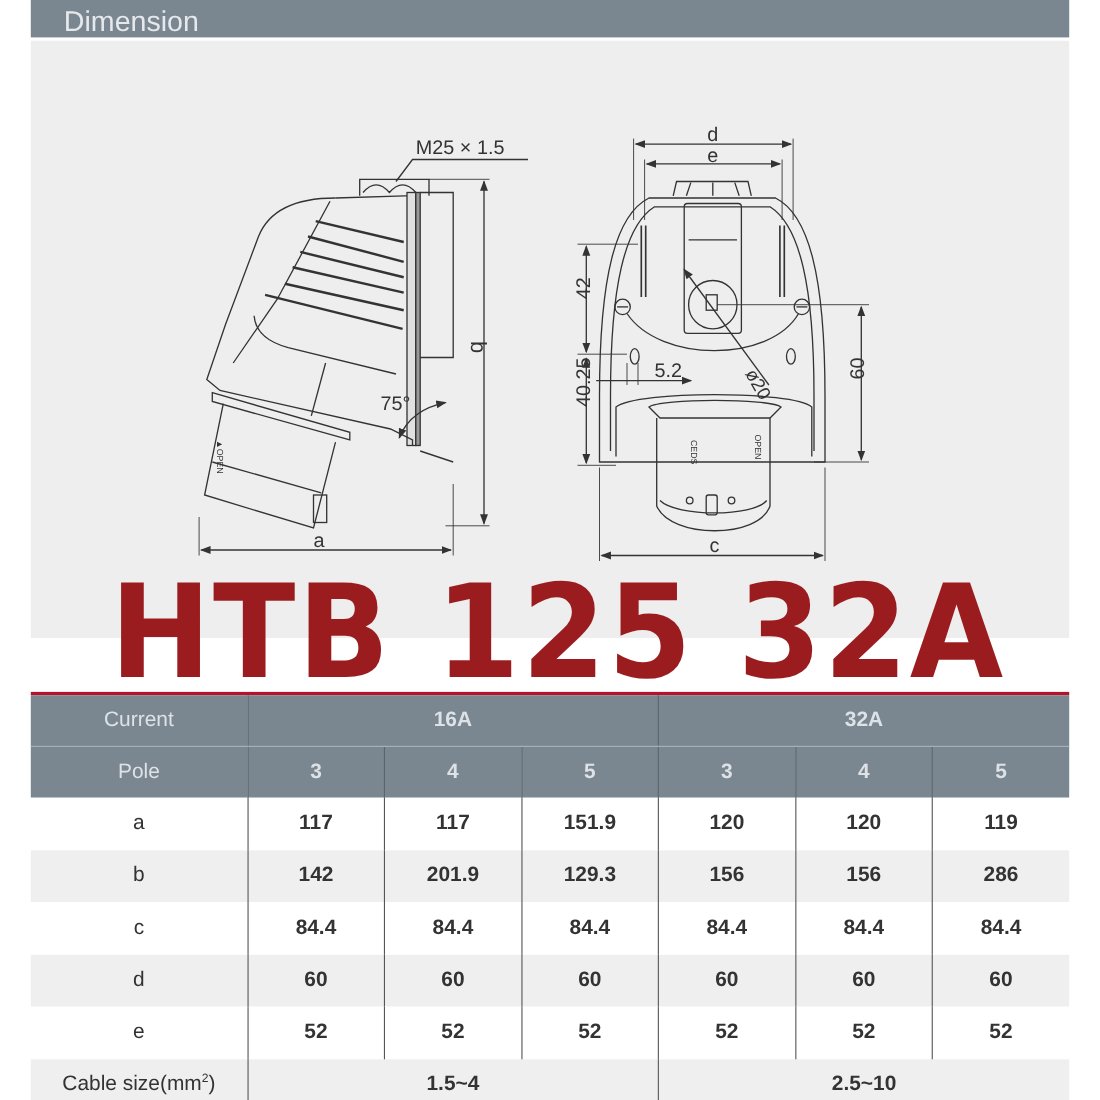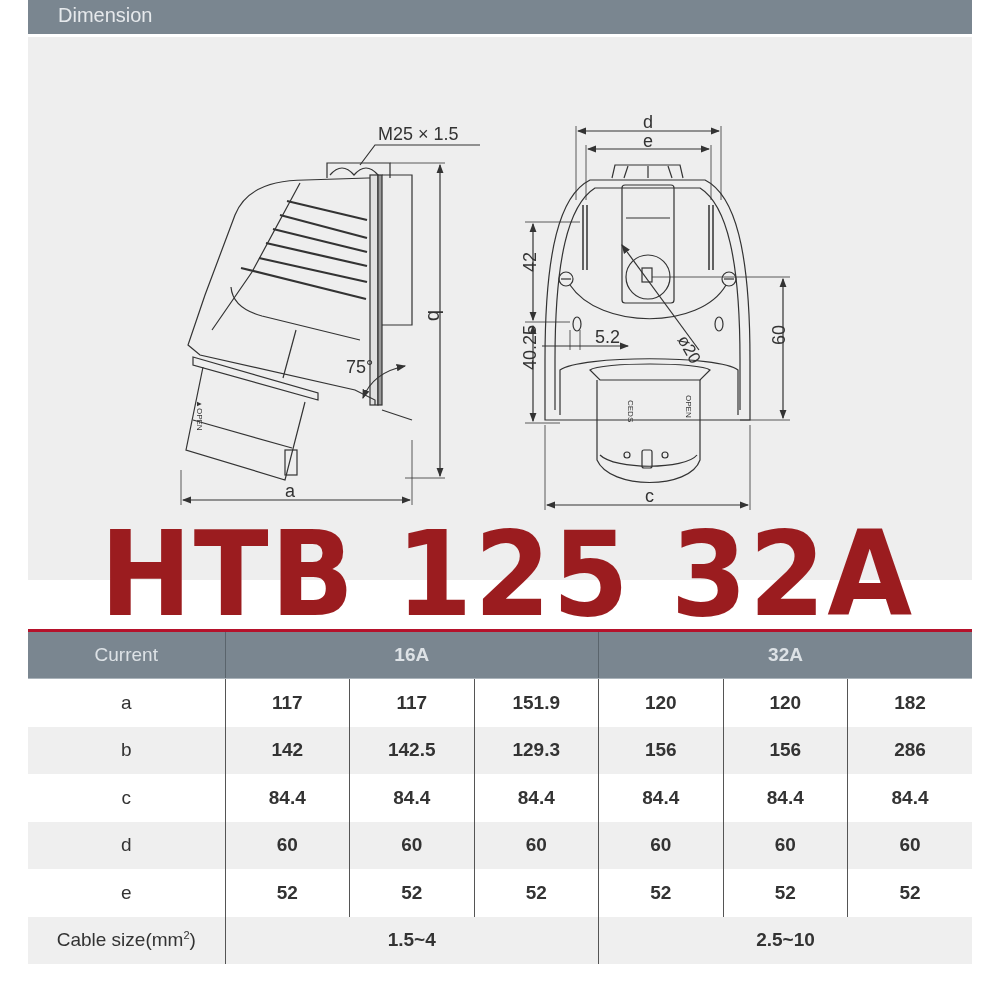--- a/index.html
+++ b/index.html
@@ -1,19 +1,19 @@
 <!DOCTYPE html>
 <html><head>
 <meta charset="utf-8">
 <style>
   html, body { margin:0; padding:0; }
   body { width:1000px; height:1000px; background:#ffffff; position:relative; overflow:hidden;
          font-family:"Liberation Sans", sans-serif; }
   .hdr { position:absolute; left:28px; top:0; width:944px; height:34px; background:#7a8690; }
-  .hdr span { position:absolute; left:30px; top:4px; color:#e6e9ec; font-size:20px; }
+  .hdr span { position:absolute; left:30px; top:4px; color:#e6e9ec; font-size:26px; }
   .panel { position:absolute; left:28px; top:37px; width:944px; height:543px; background:#eeeeee; }
   .drawing { position:absolute; left:0; top:0; width:1000px; height:600px; }
   .title { position:absolute; left:100px; top:512px; height:125px; color:#9b1c1f;
            font-family:"DejaVu Sans", sans-serif; font-weight:bold; font-size:118px;
            line-height:125px; letter-spacing:2px; transform:scaleX(0.93); transform-origin:left top;
            white-space:nowrap; }
   .redline { position:absolute; left:28px; top:629px; width:944px; height:3px; background:#b5122b; }
   table { position:absolute; left:28px; top:632px; width:944px; border-collapse:collapse; table-layout:fixed; }
   td { text-align:center; font-size:19px; color:#333; padding:0; }
   tr.h td { background:#7a8690; color:#dde2e6; height:46px; }
@@ -167,33 +167,42 @@
       <col>
       <col>
       <col>
   </colgroup>
   <tbody>
       <tr class="h h1">
     <td>Current</td>
     <td class="vl" colspan="3">16A</td>
     <td class="vl" colspan="3">32A</td>
   </tr>
+  <tr class="h">
+    <td>Pole</td>
+    <td class="vl">3</td>
+    <td class="vl">4</td>
+    <td class="vl">5</td>
+    <td class="vl">3</td>
+    <td class="vl">4</td>
+    <td class="vl">5</td>
+  </tr>
   <tr class="r">
     <td>a</td>
     <td class="vl">117</td>
     <td class="vl">117</td>
     <td class="vl">151.9</td>
     <td class="vl">120</td>
     <td class="vl">120</td>
-    <td class="vl">182</td>
+    <td class="vl">119</td>
   </tr>
   <tr class="r alt">
     <td>b</td>
     <td class="vl">142</td>
-    <td class="vl">142.5</td>
+    <td class="vl">201.9</td>
     <td class="vl">129.3</td>
     <td class="vl">156</td>
     <td class="vl">156</td>
     <td class="vl">286</td>
   </tr>
   <tr class="r">
     <td>c</td>
     <td class="vl">84.4</td>
     <td class="vl">84.4</td>
     <td class="vl">84.4</td>

